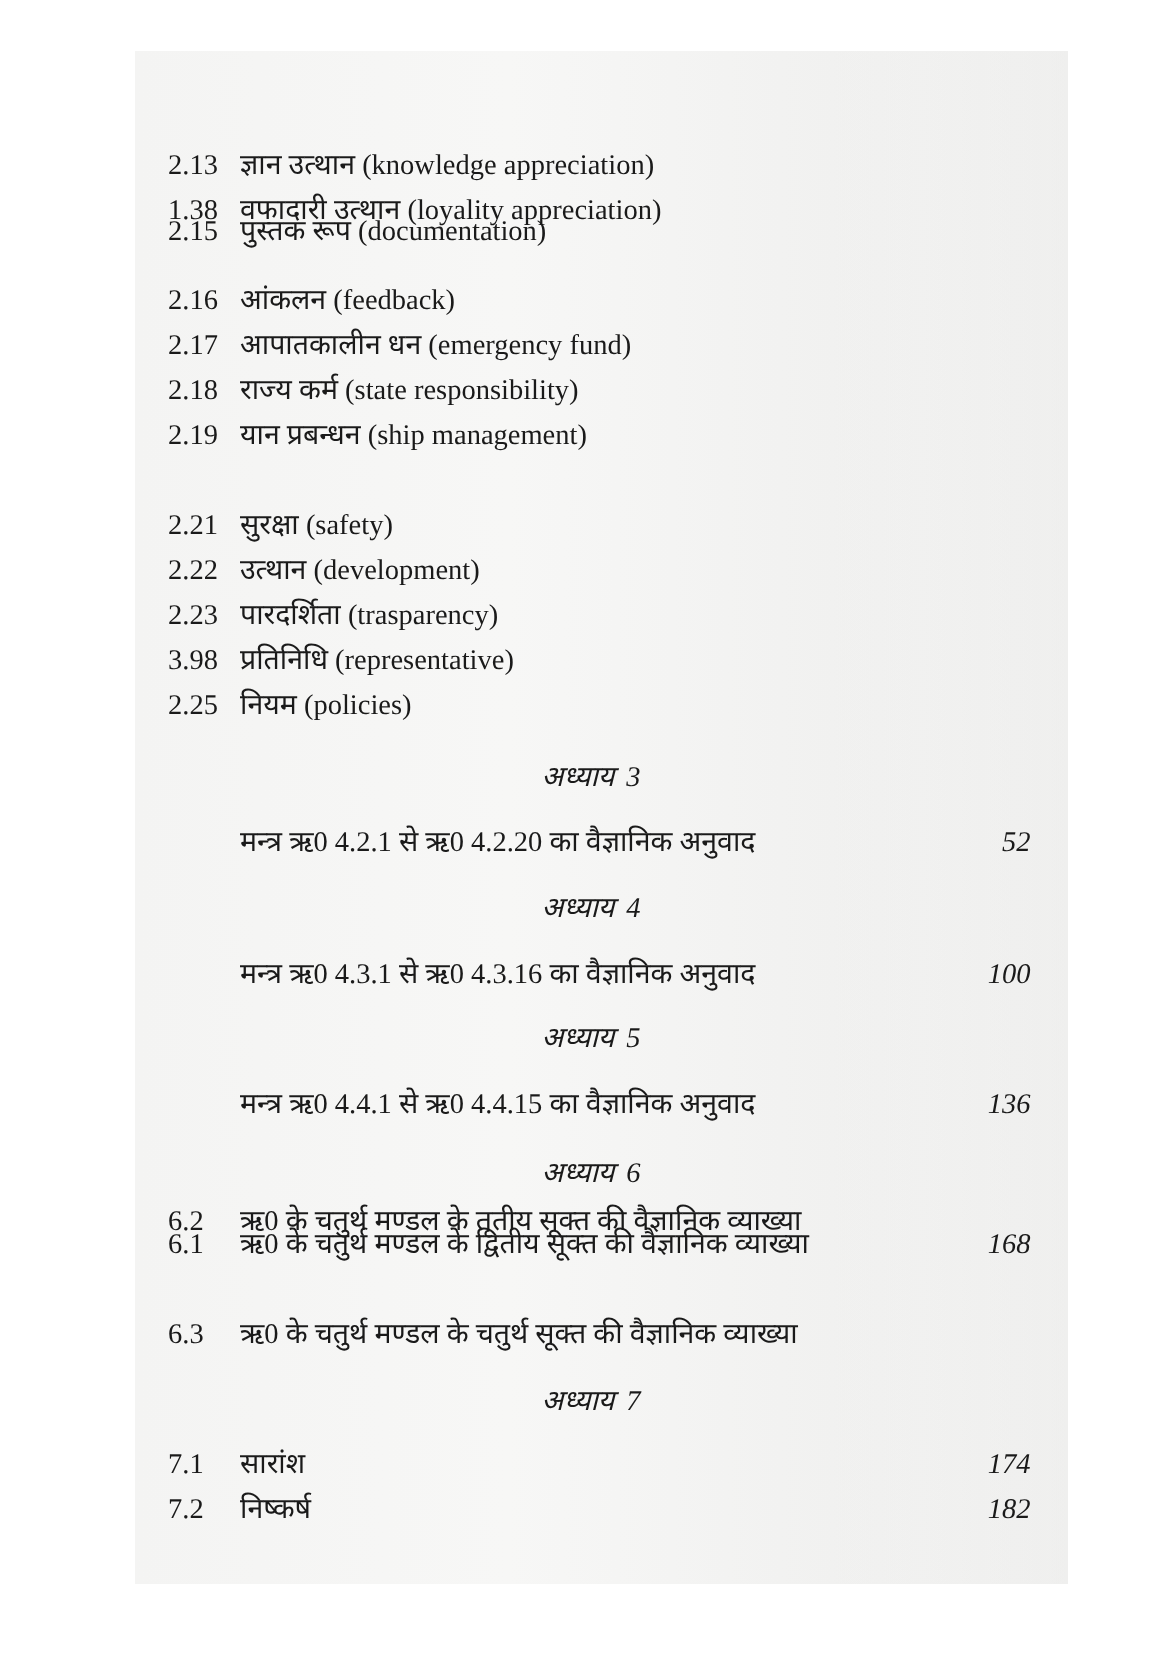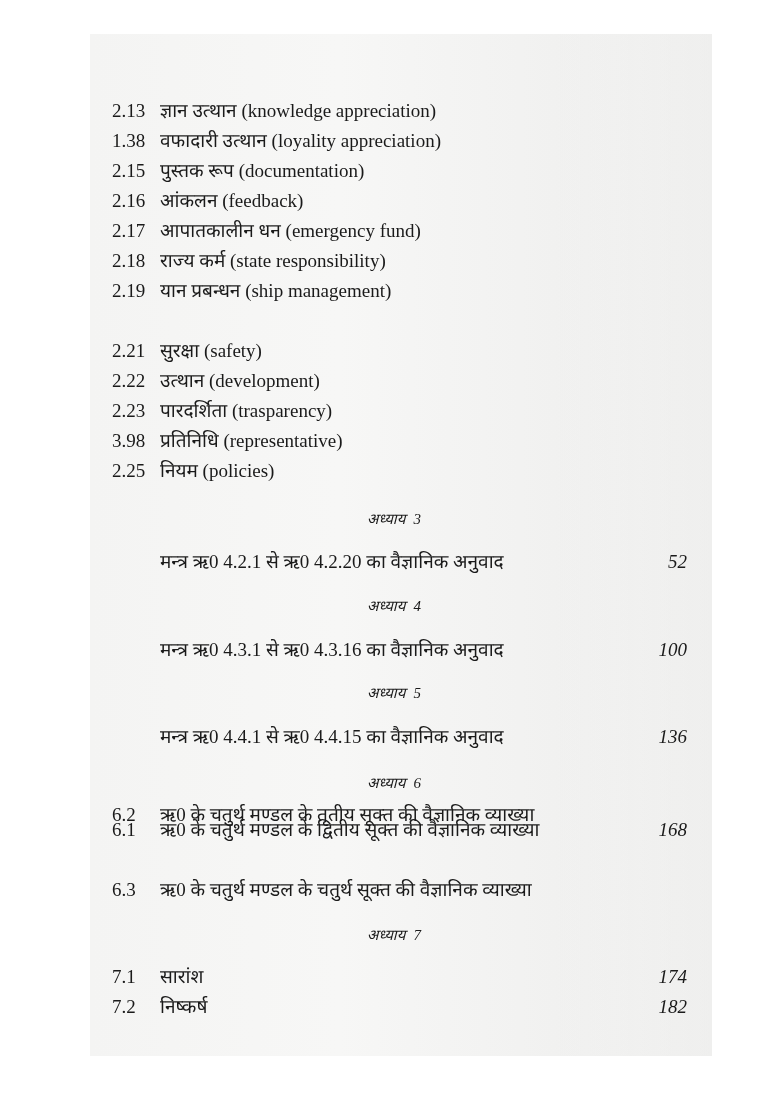--- a/index.html
+++ b/index.html
@@ -46,21 +46,21 @@
     .entry .num {
       display: inline-block;
       width: 48px;
     }
     .chapter-heading {
       position: absolute;
       left: 0;
       width: 780px;
       text-align: center;
       font-style: italic;
-      font-size: 15px;
+      font-size: 19px;
       line-height: 30px;
     }
     .chapter-heading span { margin-left: 8px; }
     .mantra {
       position: absolute;
       left: 160px;
       white-space: nowrap;
     }
     .pagenum {
       position: absolute;
@@ -81,21 +81,21 @@
   </style>
 </head>
 <body>
 
 <div class="page"></div>
 
 <div class="content">
 
   <div class="entry" style="top:96px"><span class="num">2.13</span><span>ज्ञान उत्थान</span> <span>(knowledge appreciation)</span></div>
   <div class="entry" style="top:126px"><span class="num">1.38</span><span>वफादारी उत्थान</span> <span>(loyality appreciation)</span></div>
-  <div class="entry" style="top:156px"><span class="num">2.15</span><span>पुस्तक रूप</span> <span>(documentation)</span></div>
+  <div class="entry" style="top:140px"><span class="num">2.15</span><span>पुस्तक रूप</span> <span>(documentation)</span></div>
   <div class="entry" style="top:186px"><span class="num">2.16</span><span>आंकलन</span> <span>(feedback)</span></div>
   <div class="entry" style="top:216px"><span class="num">2.17</span><span>आपातकालीन धन</span> <span>(emergency fund)</span></div>
   <div class="entry" style="top:246px"><span class="num">2.18</span><span>राज्य कर्म</span> <span>(state responsibility)</span></div>
   <div class="entry" style="top:276px"><span class="num">2.19</span><span>यान प्रबन्धन</span> <span>(ship management)</span></div>
   <div class="entry" style="top:336px"><span class="num">2.21</span><span>सुरक्षा</span> <span>(safety)</span></div>
   <div class="entry" style="top:366px"><span class="num">2.22</span><span>उत्थान</span> <span>(development)</span></div>
   <div class="entry" style="top:396px"><span class="num">2.23</span><span>पारदर्शिता</span> <span>(trasparency)</span></div>
   <div class="entry" style="top:426px"><span class="num">3.98</span><span>प्रतिनिधि</span> <span>(representative)</span></div>
   <div class="entry" style="top:456px"><span class="num">2.25</span><span>नियम</span> <span>(policies)</span></div>
 

